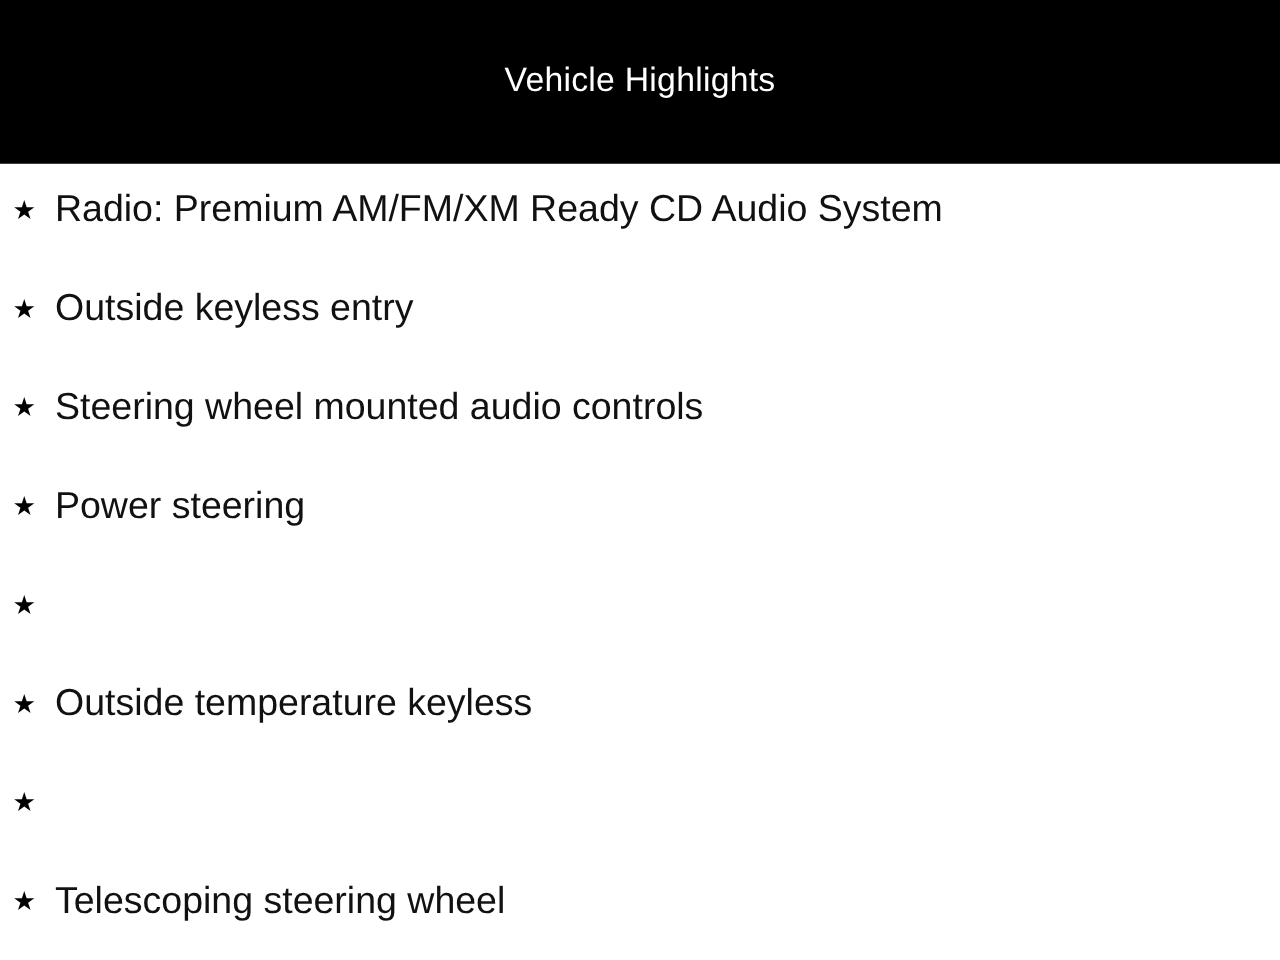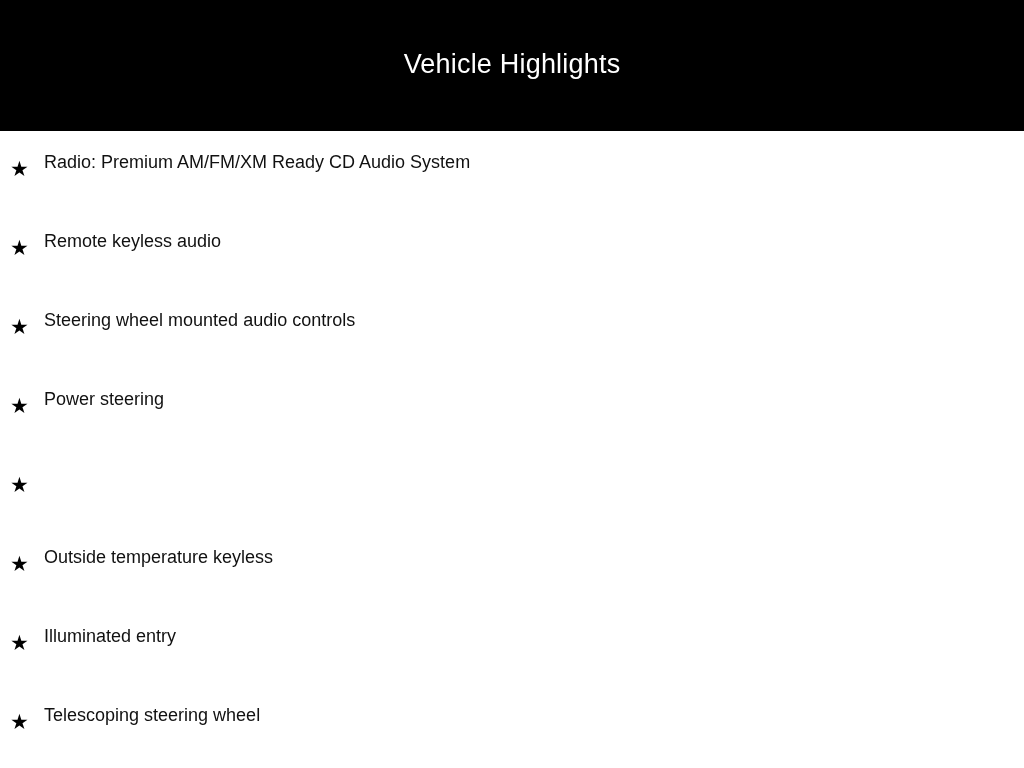--- a/index.html
+++ b/index.html
@@ -54,21 +54,21 @@
     color: #000000;
     font-size: 21px;
     line-height: 1;
     width: 34px;
     flex: 0 0 34px;
     text-align: left;
     padding-top: 5px;
   }
   .feature-text {
     color: #111111;
-    font-size: 18px;
+    font-size: 30px;
     line-height: 1;
     white-space: nowrap;
   }
 </style>
 </head>
 <body>
 
 <div class="page">
 
   <div class="header-bar">
@@ -77,21 +77,21 @@
 
   <ul class="feature-list">
 
     <li class="feature-item">
       <span class="bullet-star">★</span>
       <span class="feature-text">Radio: Premium AM/FM/XM Ready CD Audio System</span>
     </li>
 
     <li class="feature-item">
       <span class="bullet-star">★</span>
-      <span class="feature-text">Remote keyless audio</span>
+      <span class="feature-text">Outside keyless entry</span>
     </li>
 
     <li class="feature-item">
       <span class="bullet-star">★</span>
       <span class="feature-text">Steering wheel mounted audio controls</span>
     </li>
 
     <li class="feature-item">
       <span class="bullet-star">★</span>
       <span class="feature-text">Power steering</span>
@@ -101,21 +101,20 @@
       <span class="bullet-star">★</span>
     </li>
 
     <li class="feature-item">
       <span class="bullet-star">★</span>
       <span class="feature-text">Outside temperature keyless</span>
     </li>
 
     <li class="feature-item">
       <span class="bullet-star">★</span>
-      <span class="feature-text">Illuminated entry</span>
     </li>
 
     <li class="feature-item">
       <span class="bullet-star">★</span>
       <span class="feature-text">Telescoping steering wheel</span>
     </li>
 
   </ul>
 </div>
 

